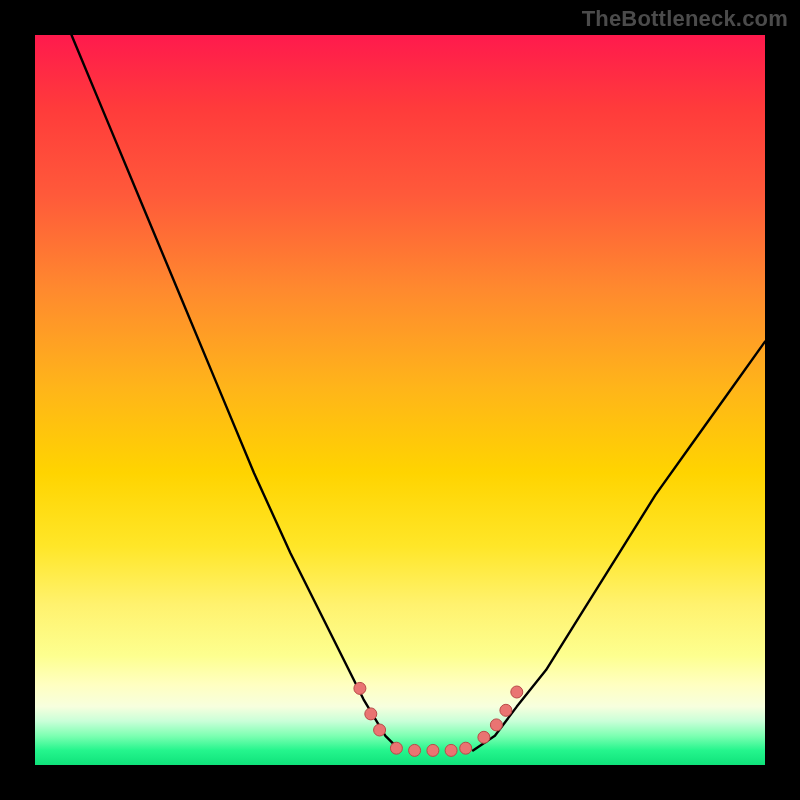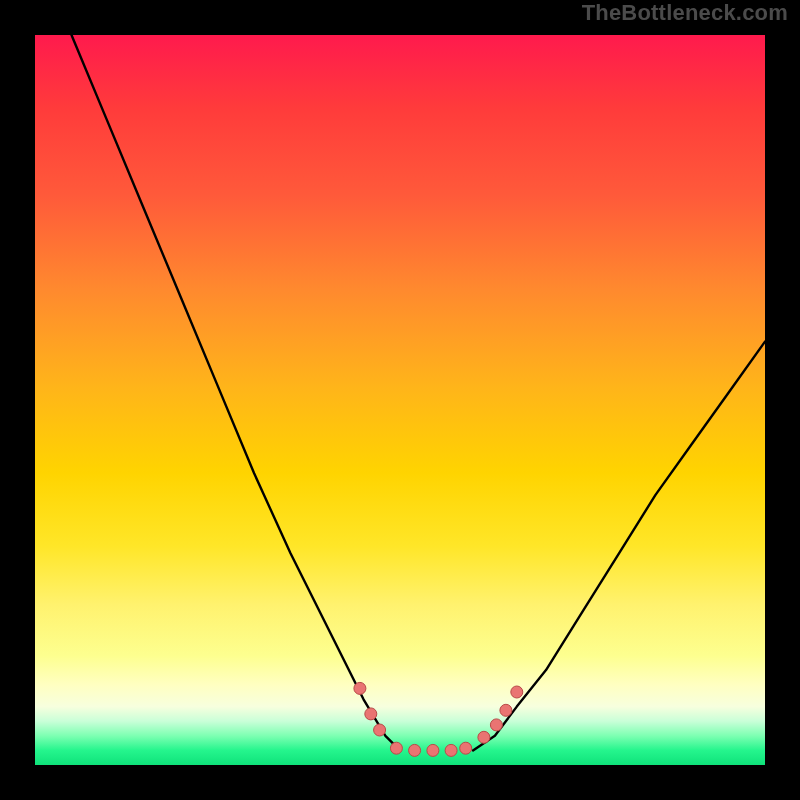--- a/index.html
+++ b/index.html
@@ -28,21 +28,21 @@
       #fdff8f 85%,
       #ffffc1 89%,
       #f7ffde 92%,
       #c9ffd8 94%,
       #7dffb2 96%,
       #25f58d 98%,
       #0fe27a 100%);
   }
   .watermark {
     position: absolute;
-    top: 0;
+    top: 6px;
     right: 12px;
     font-family: Arial, Helvetica, sans-serif;
     font-size: 22px;
     font-weight: 600;
     color: #4b4b4b;
     letter-spacing: 0.2px;
     user-select: none;
   }
   svg.curve {
     position: absolute;

